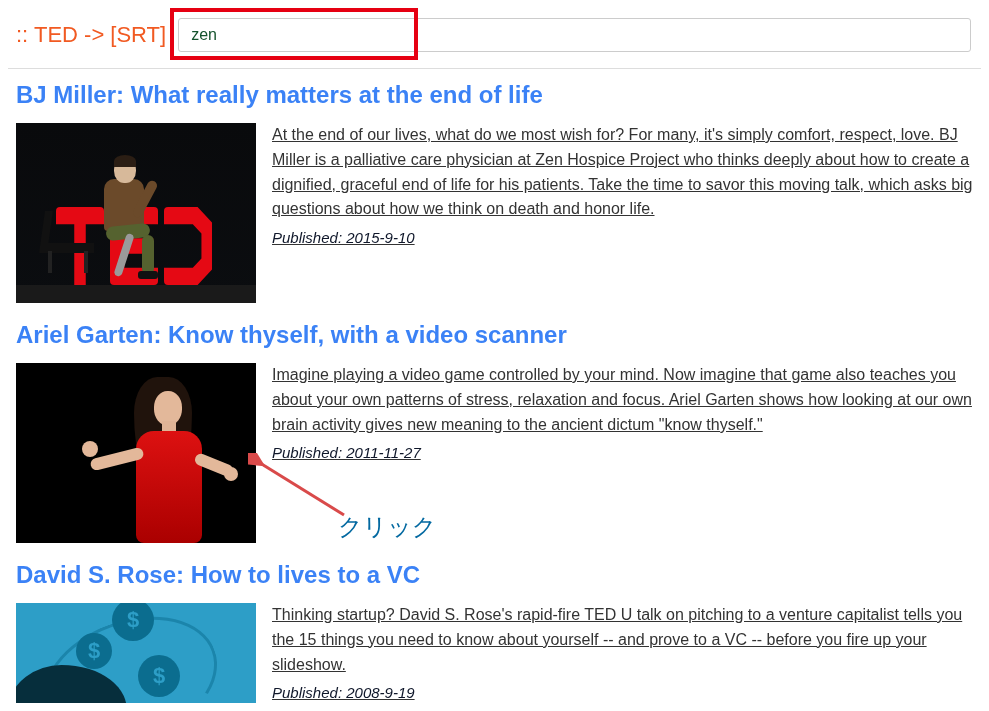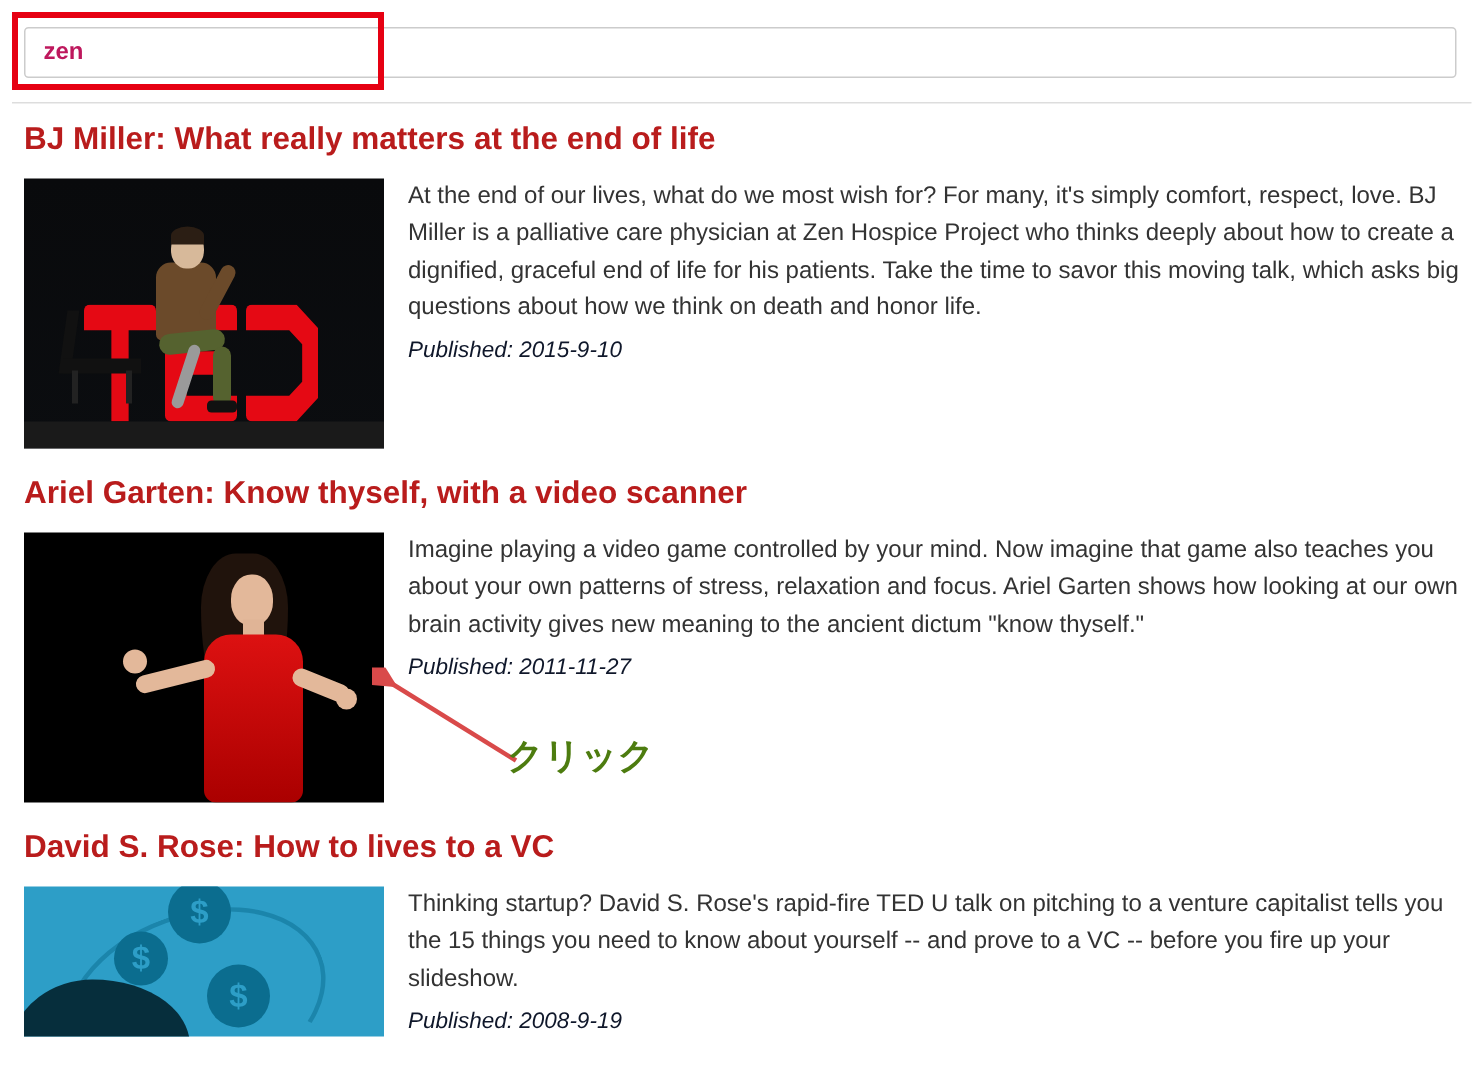--- a/index.html
+++ b/index.html
@@ -38,82 +38,82 @@
     border: 4px solid #e60012;
     pointer-events: none;
   }
   .search-input {
     width: 100%;
     height: 34px;
     border: 1px solid #ccc;
     border-radius: 3px;
     padding: 6px 12px;
     font-size: 16px;
-    color: #be185d;
+    color: #14532d;
     outline: none;
-    font-weight: bold;
   }
   .divider {
     border: none;
     border-top: 1px solid #ddd;
     margin: 8px 0 12px 0;
   }
   .results {
     padding: 0 8px;
   }
   .talk {
     margin-bottom: 18px;
   }
   .talk-title {
-    font-size: 21px;
+    font-size: 24px;
     font-weight: 700;
-    color: #b91c1c;
+    color: #3b82f6;
     margin-bottom: 14px;
   }
   .talk-body {
     display: flex;
     gap: 16px;
     position: relative;
   }
   .thumb {
     width: 240px;
     height: 180px;
     flex-shrink: 0;
     background: #000;
     position: relative;
     overflow: hidden;
   }
   .talk-text {
     flex: 1;
     font-size: 16px;
     line-height: 1.55;
     color: #333;
+    text-decoration: underline;
   }
   .talk-desc {
     margin-bottom: 4px;
   }
   .talk-pub {
     font-style: italic;
     color: #0f172a;
     font-size: 15px;
   }
   .annotation {
     position: absolute;
     left: 232px;
     top: 90px;
     pointer-events: none;
   }
   .annotation svg { display: block; }
   .annotation-label {
     position: absolute;
     left: 322px;
-    top: 133px;
-    color: #4d7c0f;
+    top: 148px;
+    color: #0369a1;
     font-size: 24px;
-    font-weight: 700;
+    font-weight: 400;
     font-family: "Hiragino Kaku Gothic Pro","Meiryo",sans-serif;
     pointer-events: none;
   }
 
   
   .thumb1 { background: linear-gradient(#090a0c 0%, #0b0d10 100%); }
   .thumb1 .stage-floor { position:absolute; left:0; right:0; bottom:0; height:18px; background:#1a1a1a; }
   .thumb1 .ted-letters { position:absolute; bottom:18px; left:40px; display:flex; gap:6px; }
   .thumb1 .ted-letters span {
     display:block; width:48px; height:78px; background:#e50914; border-radius:4px;
@@ -155,20 +155,21 @@
   .thumb3 .c2 { left:60px; top:30px; width:36px; height:36px; }
   .thumb3 .c3 { left:122px; top:52px; }
   .thumb3 .silhouette { position:absolute; left:-6px; bottom:-12px; width:120px; height:50px; background:#062e3c; border-radius:40% 60% 0 0 / 80% 100% 0 0; transform:skewX(-8deg); }
   .thumb3 .curve { position:absolute; left:24px; top:18px; width:180px; height:120px; border:3px solid rgba(11,109,143,0.5); border-radius:50%; border-left-color:transparent; border-bottom-color:transparent; transform:rotate(-20deg); }
 
 </style>
 </head>
 <body>
 
 <div class="header">
+  <div class="site-title">:: TED -&gt; [SRT]</div>
   <div class="search-wrap">
     <div class="search-highlight"></div>
     <input class="search-input" type="text" value="zen" style="">
   </div>
 </div>
 
 <hr class="divider">
 
 <div class="results">
 

